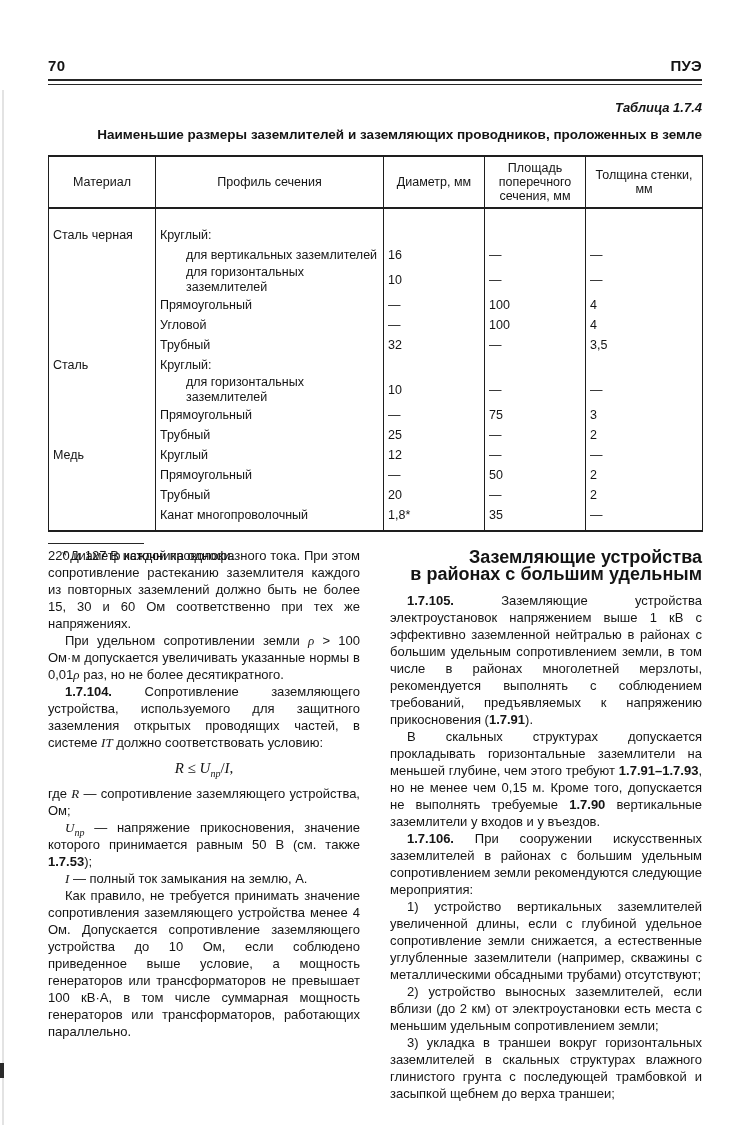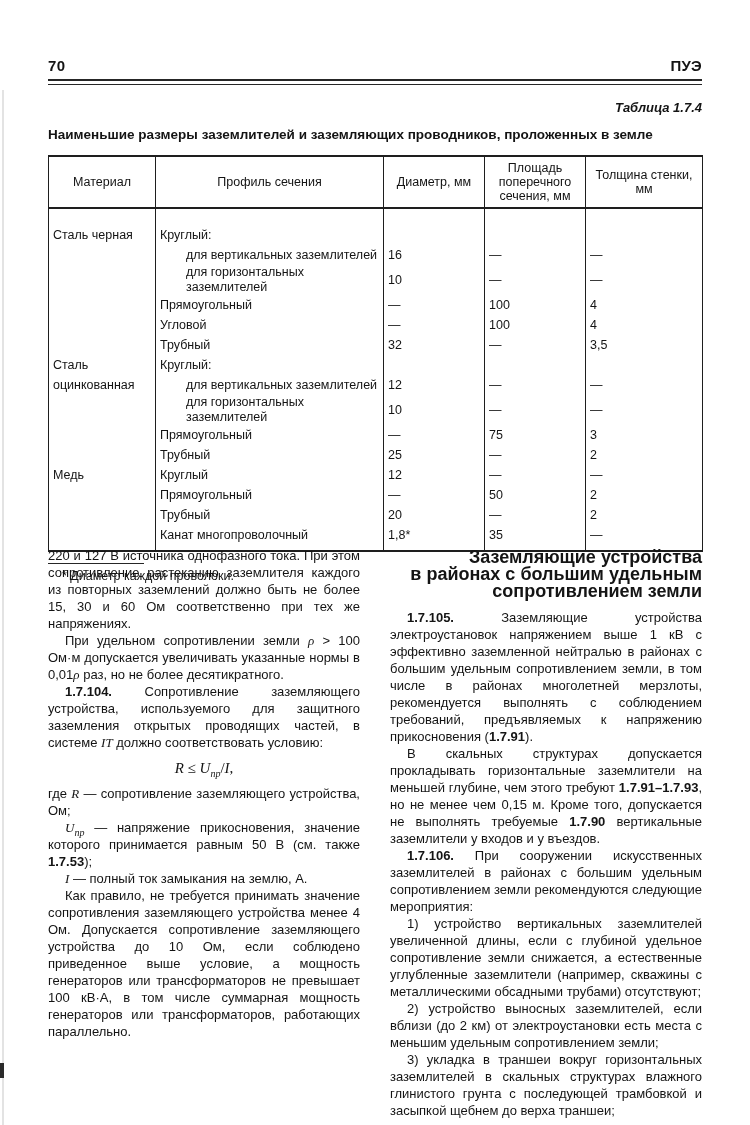--- a/index.html
+++ b/index.html
@@ -13,21 +13,21 @@
   
   .scan-edge{position:absolute;left:2px;top:90px;bottom:0;width:2px;background:#e3e3e3;}
   .scan-mark{position:absolute;left:0;top:1063px;width:4px;height:15px;background:#2a2a2a;}
 
   
   .page-header{top:57px;display:flex;justify-content:space-between;align-items:baseline;
     font-size:15px;font-weight:600;letter-spacing:.3px;}
   .double-rule{top:79px;height:3px;border-top:2px solid #262626;border-bottom:1px solid #262626;}
 
   .table-caption{top:100px;text-align:right;font-style:italic;font-weight:700;font-size:13px;}
-  .table-title{top:126px;text-align:left;font-weight:700;font-size:13.5px;line-height:17px;}
+  .table-title{top:126px;text-align:right;font-weight:700;font-size:13.5px;line-height:17px;}
 
   
   .table-zone{top:155px;}
   .data-table{border-collapse:collapse;width:654px;table-layout:fixed;font-size:12.5px;
     border-bottom:2px solid #1e1e1e;}
   .data-table th{
     border:1px solid #1e1e1e;border-top:2px solid #1e1e1e;border-bottom:2px solid #1e1e1e;
     font-weight:400;vertical-align:middle;height:48px;padding:1px 3px;line-height:14px;}
   .data-table td{
     border-left:1px solid #1e1e1e;border-right:1px solid #1e1e1e;
@@ -133,27 +133,20 @@
             <td class="c-num">3,5</td>
           </tr>
           <tr>
             <td class="c-mat">Сталь</td>
             <td class="c-prof">Круглый:</td>
             <td class="c-num"></td>
             <td class="c-num"></td>
             <td class="c-num"></td>
           </tr>
           <tr>
-            <td class="c-mat">оцинкованная</td>
-            <td class="c-prof indent">для вертикальных заземлителей</td>
-            <td class="c-num">12</td>
-            <td class="c-num">—</td>
-            <td class="c-num">—</td>
-          </tr>
-          <tr>
             <td class="c-mat"></td>
             <td class="c-prof indent">для горизонтальных заземлителей</td>
             <td class="c-num">10</td>
             <td class="c-num">—</td>
             <td class="c-num">—</td>
           </tr>
           <tr>
             <td class="c-mat"></td>
             <td class="c-prof">Прямоугольный</td>
             <td class="c-num">—</td>
@@ -209,21 +202,20 @@
         <div class="formula"><span class="var">R</span><span> ≤ </span><span class="var">U</span><sub class="var">пр</sub><span>/</span><span class="var">I</span><span>,</span></div>
         <p><span>где </span><span class="var">R</span><span> — сопротивление заземляющего устройства, Ом;</span></p>
         <p class="ind"><span class="var">U</span><sub class="var">пр</sub><span> — напряжение прикосновения, значение которого принимается равным 50 В (см. также </span><span class="b">1.7.53</span><span>);</span></p>
         <p class="ind"><span class="var">I</span><span> — полный ток замыкания на землю, А.</span></p>
         <p class="ind"><span>Как правило, не требуется принимать значение сопротивления заземляющего устройства менее 4 Ом. Допускается сопротивление заземляющего устройства до 10 Ом, если соблюдено приведенное выше условие, а мощность генераторов или трансформаторов не превышает 100 кВ·А, в том числе суммарная мощность генераторов или трансформаторов, работающих параллельно.</span></p>
       </div>
     <div class="col" id="col-right">
         <div class="subhead">
           <div>Заземляющие устройства</div>
           <div>в районах с большим удельным</div>
-          <div>сопротивлением земли</div>
         </div>
         <p class="ind"><span class="b">1.7.105.</span><span> Заземляющие устройства электроустановок напряжением выше 1 кВ с эффективно заземленной нейтралью в районах с большим удельным сопротивлением земли, в том числе в районах многолетней мерзлоты, рекомендуется выполнять с соблюдением требований, предъявляемых к напряжению прикосновения (</span><span class="b">1.7.91</span><span>).</span></p>
         <p class="ind"><span>В скальных структурах допускается прокладывать горизонтальные заземлители на меньшей глубине, чем этого требуют </span><span class="b">1.7.91–1.7.93</span><span>, но не менее чем 0,15 м. Кроме того, допускается не выполнять требуемые </span><span class="b">1.7.90</span><span> вертикальные заземлители у входов и у въездов.</span></p>
         <p class="ind"><span class="b">1.7.106.</span><span> При сооружении искусственных заземлителей в районах с большим удельным сопротивлением земли рекомендуются следующие мероприятия:</span></p>
         <p class="ind"><span>1) устройство вертикальных заземлителей увеличенной длины, если с глубиной удельное сопротивление земли снижается, а естественные углубленные заземлители (например, скважины с металлическими обсадными трубами) отсутствуют;</span></p>
         <p class="ind"><span>2) устройство выносных заземлителей, если вблизи (до 2 км) от электроустановки есть места с меньшим удельным сопротивлением земли;</span></p>
         <p class="ind"><span>3) укладка в траншеи вокруг горизонтальных заземлителей в скальных структурах влажного глинистого грунта с последующей трамбовкой и засыпкой щебнем до верха траншеи;</span></p>
       </div>
   </div>
 </div>

